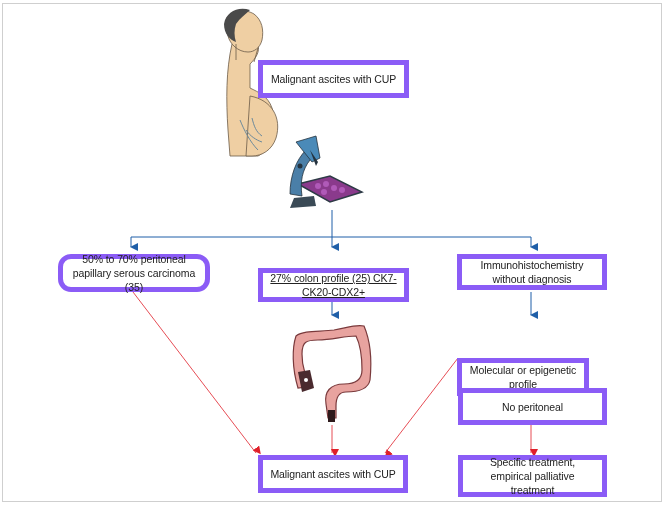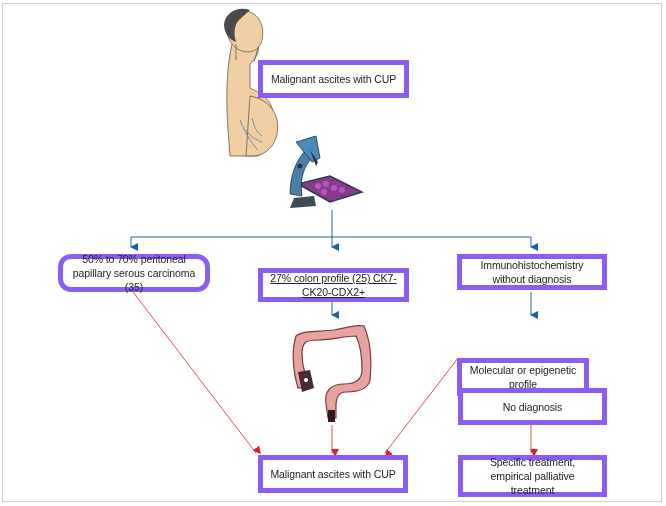--- a/index.html
+++ b/index.html
@@ -90,21 +90,21 @@
 
 <div class="box" style="left:457px; top:254px; width:150px; height:36px;">
   <span>Immunohistochemistry without diagnosis</span>
 </div>
 
 <div class="box" style="left:457px; top:322px; width:132px; height:38px;margin-top:36px;">
   <span>Molecular or epigenetic profile</span>
 </div>
 
 <div class="box" style="left:458px; top:388px; width:149px; height:37px;">
-  <span>No diagnosis</span>
+  <span>No peritoneal</span>
 </div>
 
 <div class="box" style="left:458px; top:455px; width:149px; height:42px;">
   <span>Specific treatment, empirical palliative treatment</span>
 </div>
 
 <div class="box" style="left:258px; top:455px; width:150px; height:38px;">
   <span>Malignant ascites with CUP</span>
 </div>
 

